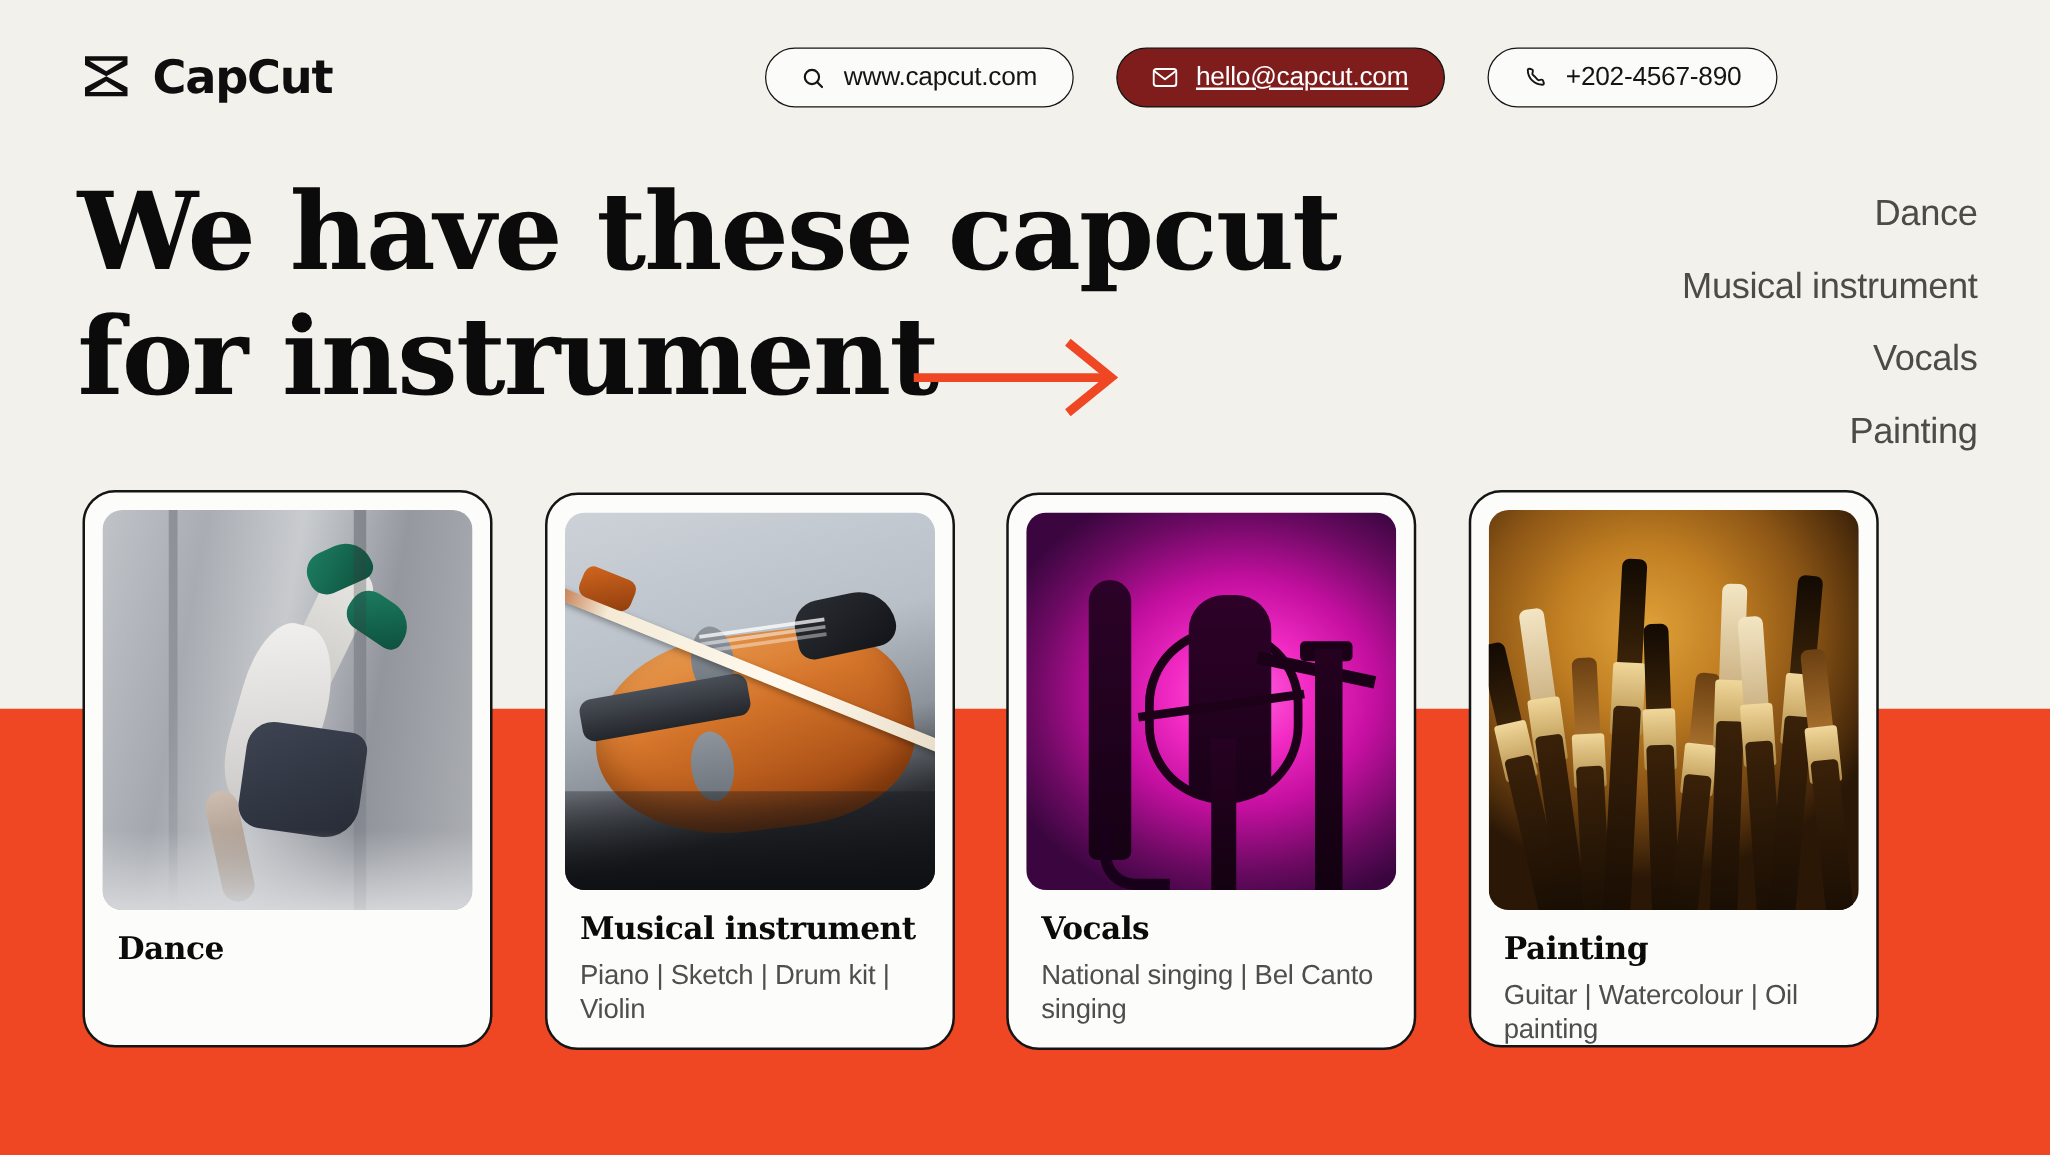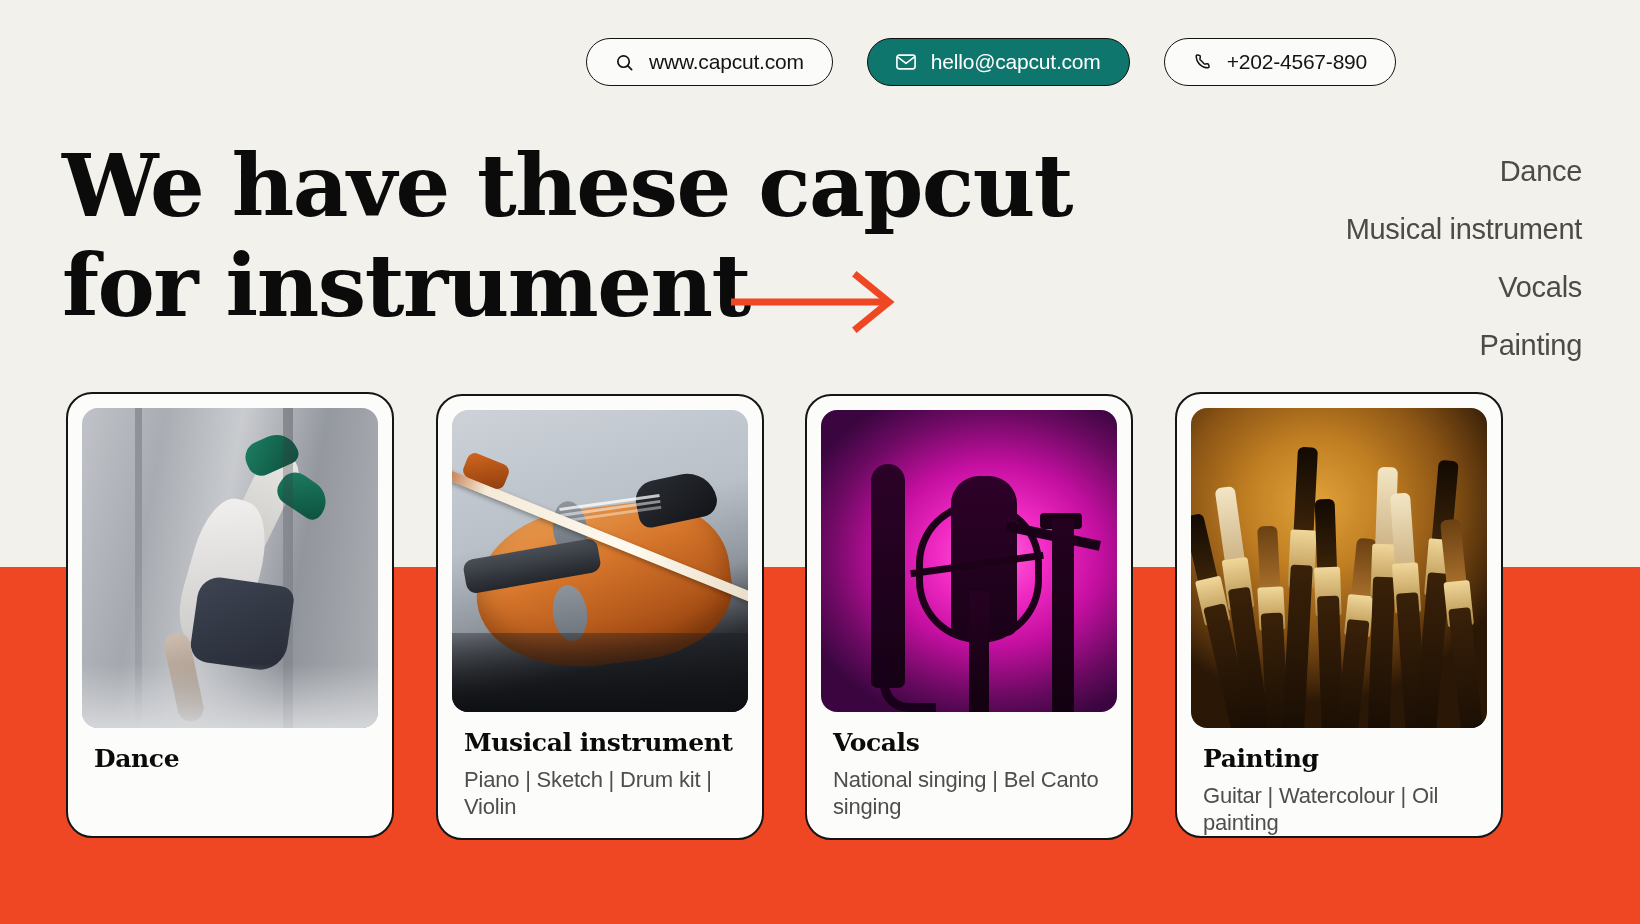--- a/index.html
+++ b/index.html
@@ -53,21 +53,21 @@
   .brand-name {
     font-size: 37px;
     font-weight: 700;
     letter-spacing: -1px;
     color: #0E0E0E;
     font-family: "DejaVu Sans", sans-serif;
   }
 
   .pills {
     position: absolute;
-    left: 586px; top: 38px;
+    left: 612px; top: 38px;
     display: flex;
     align-items: center;
     gap: 34px;
   }
 
   .pill {
     display: flex;
     align-items: center;
     gap: 15px;
     height: 48px;
@@ -76,23 +76,24 @@
     font-size: 21px;
     letter-spacing: -0.2px;
     white-space: nowrap;
   }
   .pill-light {
     background: #FBFBF9;
     border: 1.6px solid #141414;
     color: #141414;
   }
   .pill-dark {
-    background: #0f766e;
+    background: #7f1d1d;
     border: 1.6px solid #111111;
     color: #FFFFFF;
+    text-decoration: underline;
   }
   .pill svg { display: block; flex: none; }
 
   
   .headline {
     position: absolute;
     left: 62px; top: 136px;
     width: 1120px;
     font-family: "DejaVu Serif", serif;
     font-weight: 700;
@@ -435,20 +436,30 @@
   .b10{ left: 88%; height: 70%; transform: rotate(-6deg); }
 </style>
 </head>
 <body>
 
 <div class="bg-cream"></div>
 <div class="bg-orange"></div>
 
 <div class="header">
 
+  <div class="brand">
+    <span class="brand-mark">
+      <svg viewBox="0 0 46 46" width="46" height="46" aria-hidden="true">
+        <path d="M6 7 L40 7 L40 14 L23 23 L40 32 L40 39 L6 39 L6 32 L23 23 L6 14 Z" fill="#0E0E0E"></path>
+        <path d="M9.5 10.5 L36.5 10.5 L23 19 Z" fill="#F2F1EB"></path>
+        <path d="M9.5 35.5 L36.5 35.5 L23 27 Z" fill="#F2F1EB"></path>
+      </svg>
+    </span>
+    <span class="brand-name">CapCut</span>
+  </div>
 
   <div class="pills">
 
     <div class="pill pill-light">
       <span>
         <svg width="19" height="19" viewBox="0 0 20 20" fill="none" aria-hidden="true">
           <circle cx="9" cy="9" r="6" stroke="#141414" stroke-width="1.8"></circle>
           <line x1="13.3" y1="13.3" x2="17.5" y2="17.5" stroke="#141414" stroke-width="1.8" stroke-linecap="round"></line>
         </svg>
       </span>

